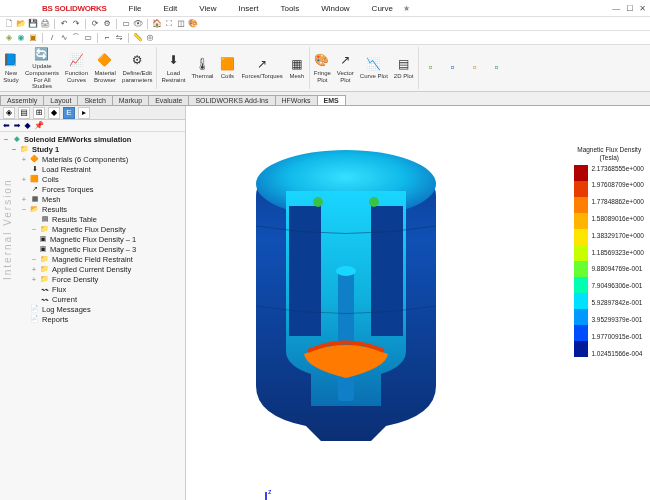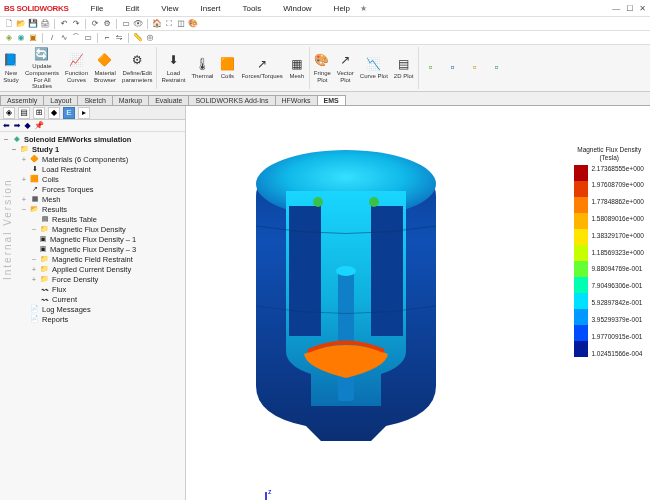--- a/index.html
+++ b/index.html
@@ -1,18 +1,18 @@
 <!DOCTYPE html>
 <html><head>
 <meta charset="utf-8">
 <style>
   * { box-sizing: border-box; margin: 0; padding: 0; font-family: "Segoe UI", Tahoma, sans-serif; }
   html, body { width: 650px; height: 500px; overflow: hidden; background: #fff; }
   .titlebar { height: 16px; display: flex; align-items: center; font-size: 8px; padding: 0 4px; gap: 6px; }
-  .logo { color: #d9232a; font-weight: bold; font-size: 8px; letter-spacing: -0.3px; }
+  .logo { color: #d9232a; font-weight: bold; font-size: 8px; letter-spacing: -0.3px; margin-left: 38px; }
   .menu-item { color: #222; margin-left: 16px; }
   .win-ctrl { margin-left: auto; display: flex; gap: 6px; color: #555; }
   .toolbar-row { height: 14px; display: flex; align-items: center; gap: 2px; padding: 0 4px; border-top: 1px solid #e0e0e0; }
   .toolbar-row .ico { width: 10px; height: 10px; display: inline-flex; align-items: center; justify-content: center; font-size: 8px; color: #555; }
   .sep { width: 1px; height: 10px; background: #ccc; margin: 0 2px; }
   .ribbon { height: 48px; display: flex; align-items: stretch; border-top: 1px solid #ddd; border-bottom: 1px solid #ccc; background: #f6f6f6; }
   .ribbon-btn { display: flex; flex-direction: column; align-items: center; justify-content: center; padding: 1px 3px; font-size: 6px; color: #333; text-align: center; line-height: 1.1; gap: 1px; }
   .ribbon-btn .ri { width: 16px; height: 16px; display: flex; align-items: center; justify-content: center; font-size: 12px; }
   .ribbon-sep { width: 1px; background: #ddd; margin: 2px 1px; }
   .doc-tabs { height: 14px; display: flex; align-items: flex-end; font-size: 7px; background: #f0f0f0; border-bottom: 1px solid #aaa; }
@@ -49,21 +49,21 @@
 <body>
 
 <div class="titlebar">
   <span class="logo">BS <span>SOLIDWORKS</span></span>
   <span class="menu-item">File</span>
   <span class="menu-item">Edit</span>
   <span class="menu-item">View</span>
   <span class="menu-item">Insert</span>
   <span class="menu-item">Tools</span>
   <span class="menu-item">Window</span>
-  <span class="menu-item">Help</span>
+  <span class="menu-item">Curve</span>
   <span style="margin-left:4px;color:#888">★</span>
   <span class="win-ctrl">
     <span>—</span>
     <span>☐</span>
     <span>✕</span>
   </span>
 </div>
 
 <div class="toolbar-row">
   <span class="ico">🗋</span>

